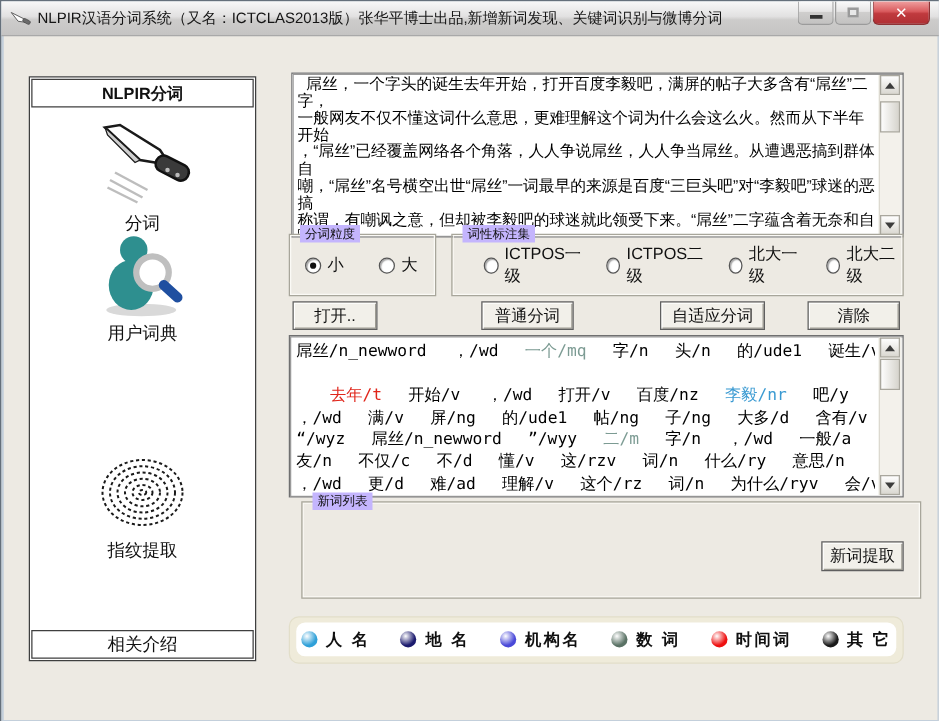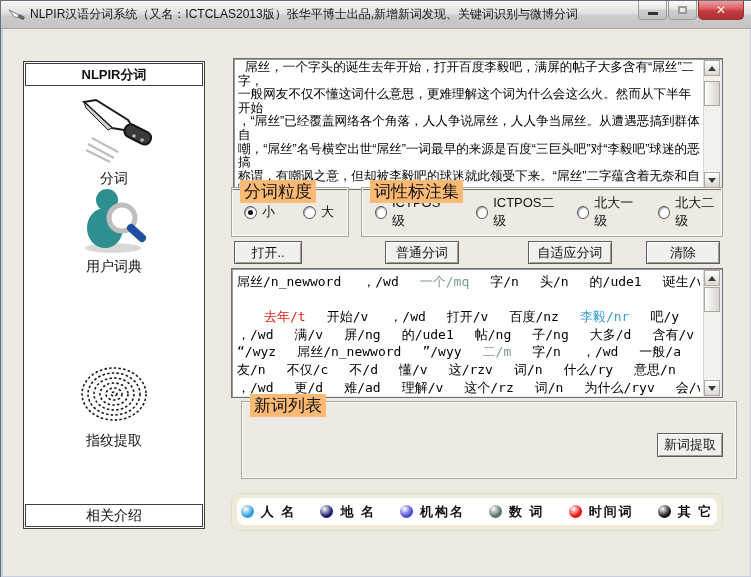--- a/index.html
+++ b/index.html
@@ -33,21 +33,21 @@
   .side-item{position:absolute;left:1px;right:1px;text-align:center;cursor:pointer;}
   .side-item .ic{display:block;margin:0 auto;}
   .side-label{display:block;font-size:14px;color:#101010;margin-top:2px;}
   
   .sunken{background:#FFFFFF;border:1px solid #707070;box-sizing:border-box;
           box-shadow:inset 1px 1px 0 #9a9a9a, inset -1px -1px 0 #e8e8e8;}
   .btn{position:absolute;height:23px;background:#F2F0EA;border:1px solid #5F5F5F;box-sizing:border-box;
        box-shadow:inset 1px 1px 0 #ffffff, inset -1px -1px 0 #9d9b92;
        display:flex;align-items:center;justify-content:center;font-size:13px;color:#101010;cursor:pointer;}
   .groupbox{position:absolute;border:1px solid #A8A69B;box-shadow:inset 0 0 0 1px #fbfaf6;box-sizing:border-box;}
-  .group-label{position:absolute;top:-8px;left:8px;background:#fdba74;padding:0 4px;font-size:17px;color:#101010;}
+  .group-label{position:absolute;top:-8px;left:8px;background:#c4b5fd;padding:0 4px;font-size:10px;color:#101010;}
   .radio-row{display:flex;align-items:center;height:100%;box-sizing:border-box;}
   .radio-opt{display:flex;align-items:center;cursor:pointer;}
   .radio{width:11px;height:11px;border-radius:50%;background:#fff;border:1px solid #555;
          box-shadow:inset 1px 1px 1px rgba(0,0,0,.35);display:inline-block;box-sizing:content-box;}
   .radio.checked::after{content:"";display:block;width:5px;height:5px;margin:3px;border-radius:50%;background:#111;}
   .radio-label{font-size:13px;color:#101010;margin-left:5px;}
   
   .source-area{position:absolute;left:232px;top:57px;width:490px;height:132px;}
   .source-text{position:absolute;left:4px;top:2px;right:22px;bottom:2px;overflow:hidden;
                font-size:12.6px;line-height:13.6px;color:#000;white-space:pre-wrap;}
@@ -178,21 +178,21 @@
           <span class="radio checked"></span>
           <span class="radio-label">小</span>
         </span>
         <span class="radio-opt">
           <span class="radio"></span>
           <span class="radio-label">大</span>
         </span>
       </div>
   </div>
 
-  <div class="groupbox" style="left:360px;top:186px;width:362px;height:50px;">
+  <div class="groupbox" style="left:360px;top:186px;width:362px;height:50px;padding-left:12px;">
     <span class="group-label">词性标注集</span>
     <div class="radio-row" style="padding-left:13px;gap:17px;">
         <span class="radio-opt">
           <span class="radio"></span>
           <span class="radio-label">ICTPOS一级</span>
         </span>
         <span class="radio-opt">
           <span class="radio"></span>
           <span class="radio-label">ICTPOS二级</span>
         </span>

